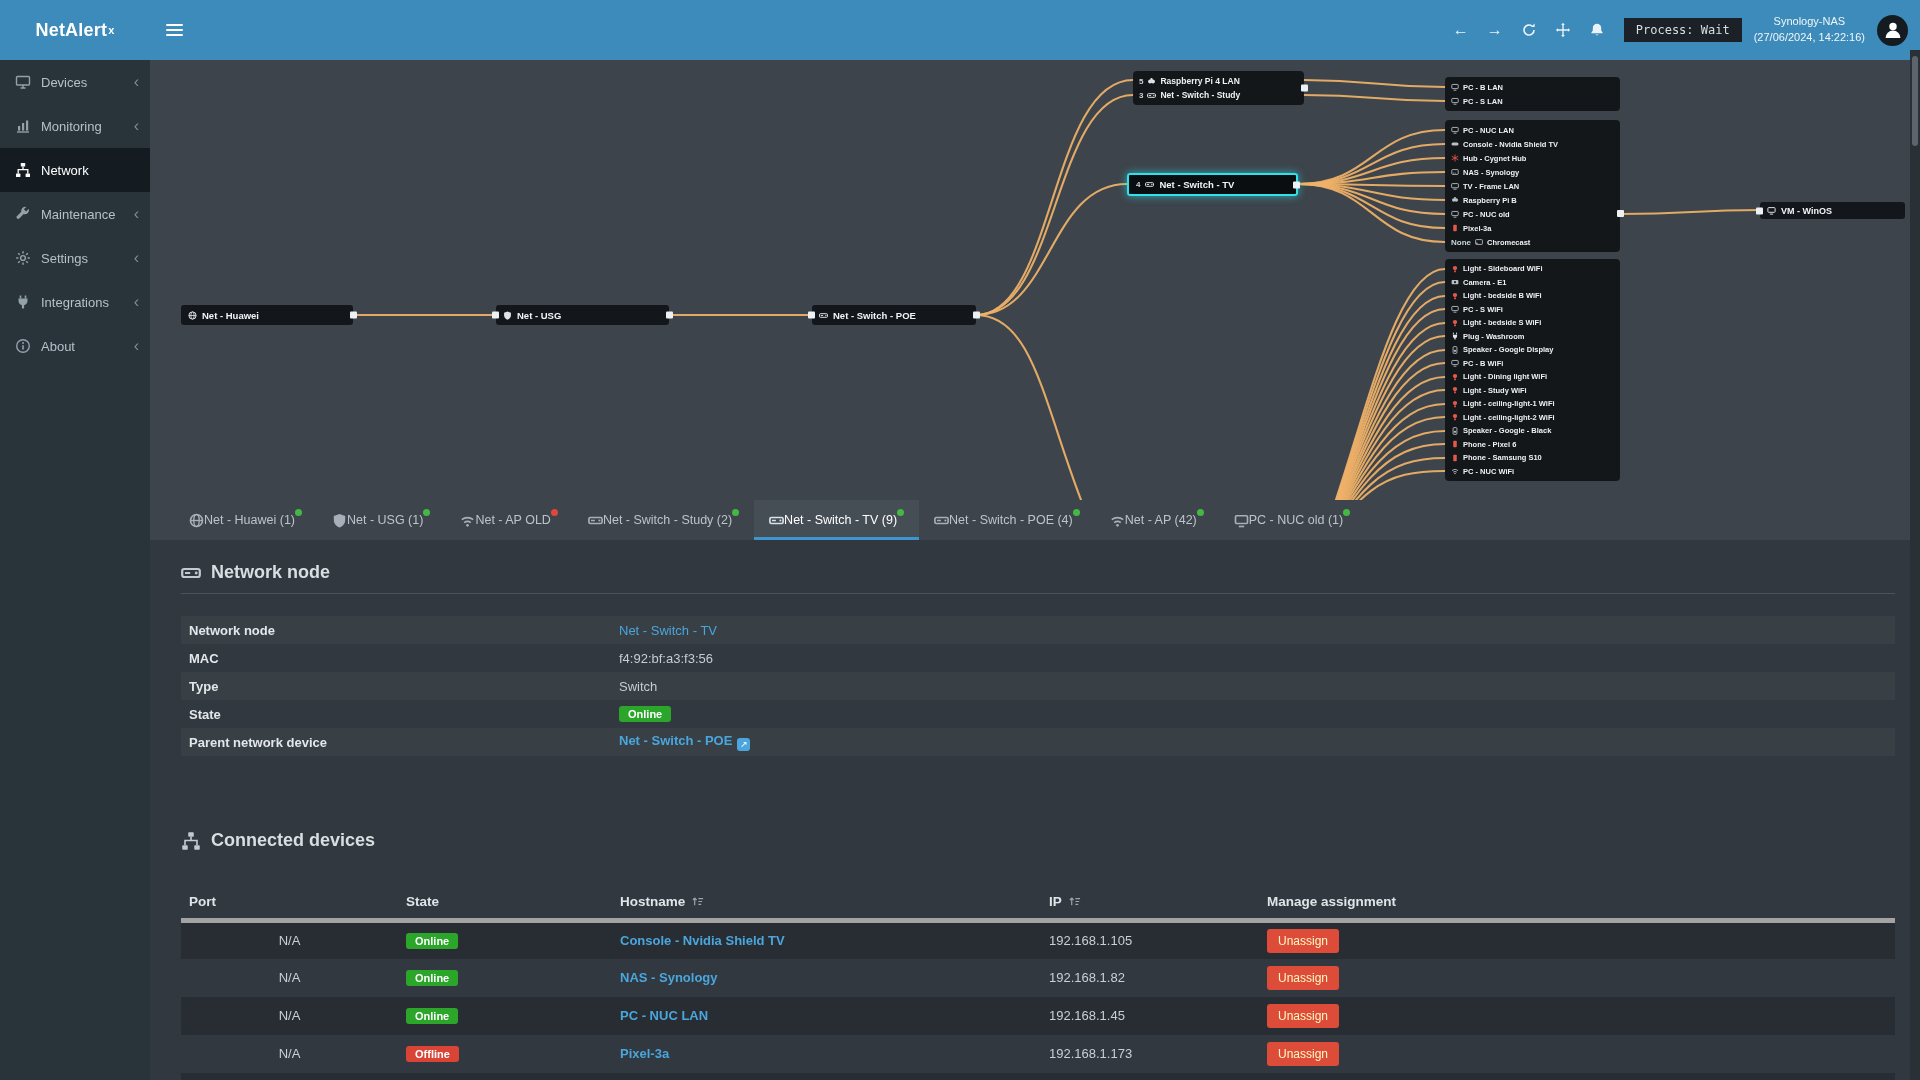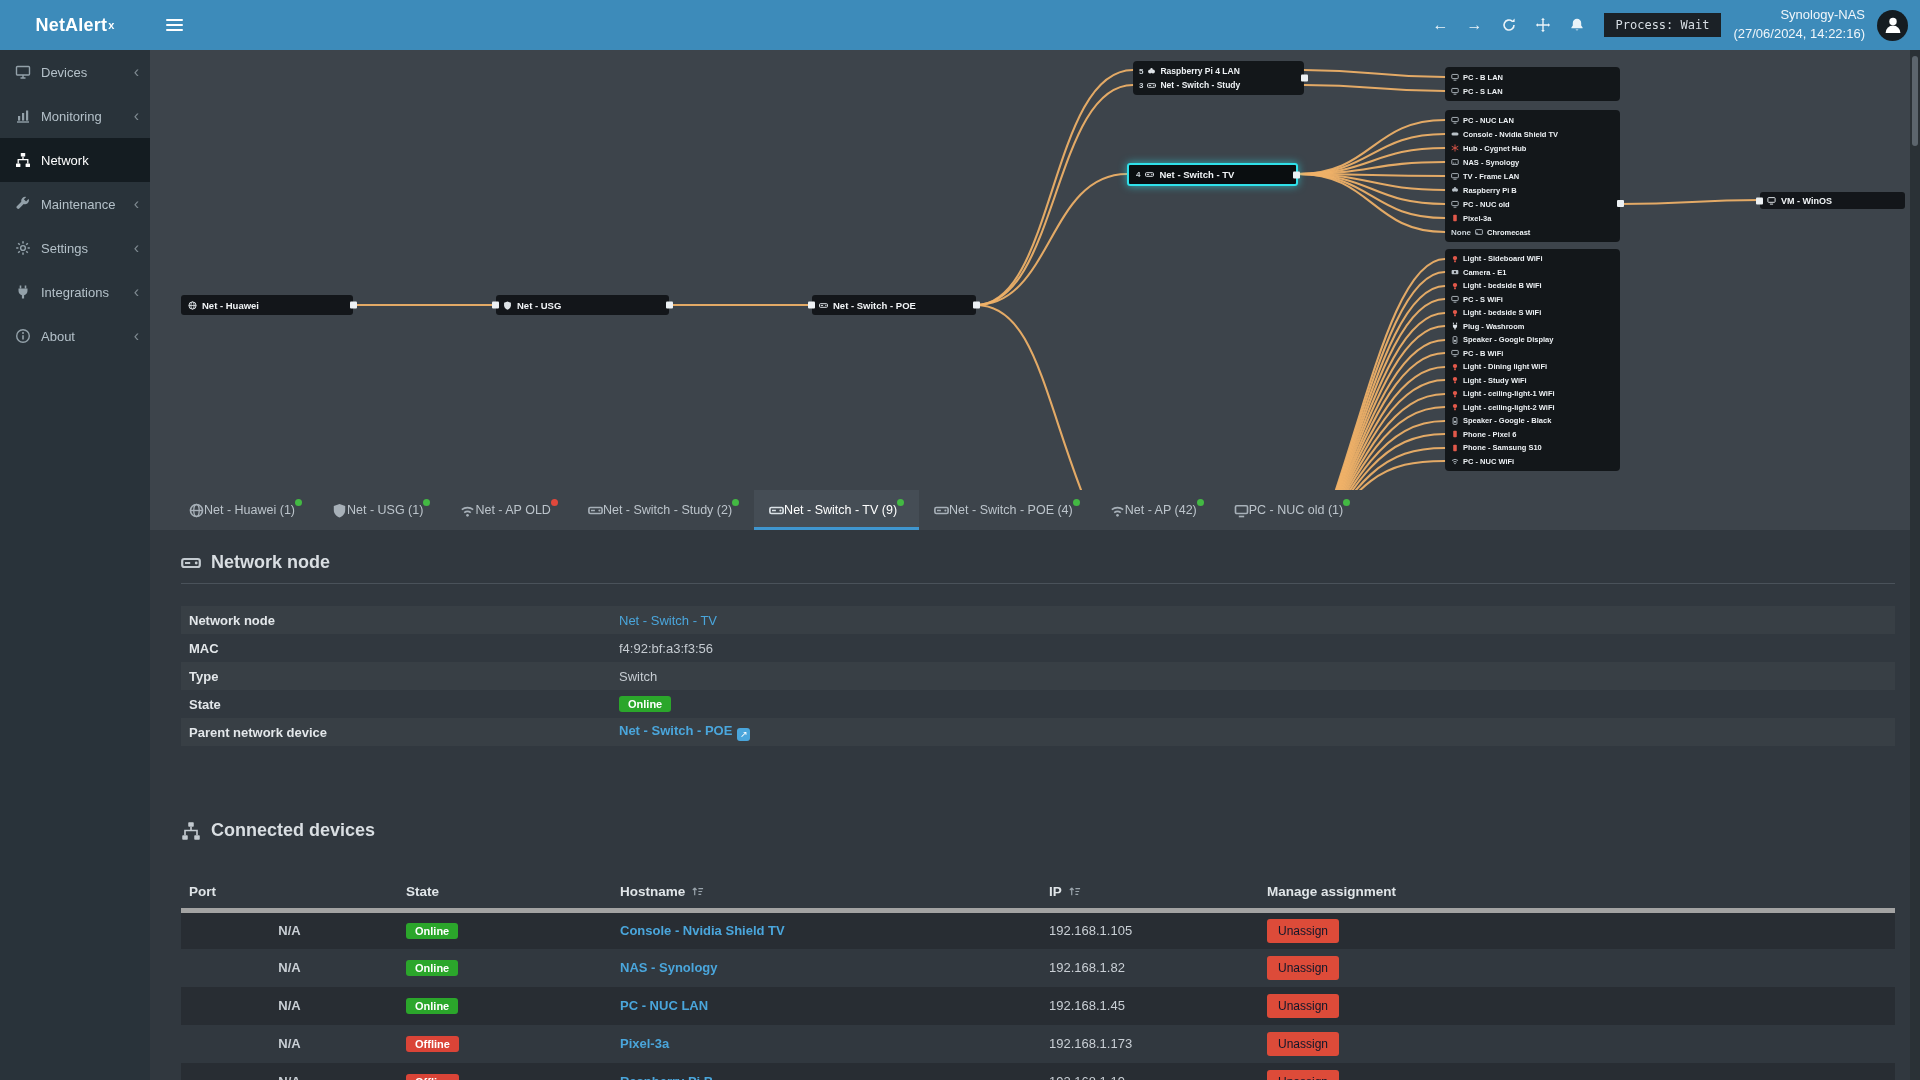--- a/index.html
+++ b/index.html
@@ -1,33 +1,33 @@
 <!DOCTYPE html>
 <html><head>
 <meta charset="utf-8">
 <style>
   * { margin:0; padding:0; box-sizing:border-box; }
   html,body { width:1920px; height:1080px; overflow:hidden; background:#31383f;
     font-family:"Liberation Sans","DejaVu Sans",sans-serif; }
 
   
-  .topbar { height:50px; background:#3d8bba; display:flex; align-items:center; position:relative; z-index:40; }
+  .topbar { height:60px; background:#3d8bba; display:flex; align-items:center; position:relative; z-index:40; }
   .logo { width:150px; height:50px; display:flex; align-items:center; justify-content:center;
           color:#fff; font-size:18px; font-weight:bold; letter-spacing:.2px; }
   .logo sup { font-size:11px; margin-left:1px; }
   .hamburger { width:48px; height:50px; background:none; border:none; cursor:pointer;
                display:flex; flex-direction:column; justify-content:center; align-items:center; gap:3px; }
   .hamburger i { width:17px; height:2px; background:#fff; border-radius:1px; }
   .spacer { flex:1; }
   .navbtn { width:34px; height:50px; background:none; border:none; color:#eaf3f8; font-size:16px;
             display:flex; align-items:center; justify-content:center; cursor:pointer; }
   .navbtn svg { width:16px; height:16px; }
   .proc { font-family:"DejaVu Sans Mono","Liberation Mono",monospace; font-size:12px; color:#d8dfe4;
           background:#1b2126; border-radius:0; padding:5px 12px; margin:0 12px 0 10px; white-space:nowrap; }
-  .hostinfo { text-align:right; color:#f0f6fa; font-size:13px; line-height:1.45; margin-right:12px; }
+  .hostinfo { text-align:center; color:#f0f6fa; font-size:11px; line-height:1.45; margin-right:12px; }
   .avatar { width:31px; height:31px; border-radius:50%; background:#151c21; margin-right:12px;
             display:flex; align-items:center; justify-content:center; overflow:hidden; flex:none; cursor:pointer; }
   .avatar svg { width:22px; height:22px; }
 
   
   .shell { display:flex; height:1030px; }
   aside { width:150px; background:#29333a; flex:none; }
   .side-item { height:44px; display:flex; align-items:center; gap:10px; padding-left:15px;
                color:#b4c1c9; font-size:13px; cursor:pointer; }
   .side-item svg { width:16px; height:16px; flex:none; color:#93a1a9; }
@@ -100,27 +100,27 @@
   .sect2 { margin-top:74px;text-align:center; }
   .dev-table { margin-top:34px; }
   .dev-table col.c1{width:217px;} .dev-table col.c2{width:214px;} .dev-table col.c3{width:429px;}
   .dev-table col.c4{width:218px;} .dev-table col.c5{width:auto;}
   .dev-table th { text-align:left; font-size:13.5px; color:#e0e5e8; padding:9px 8px;
                   border-bottom:5px solid #a3a3a3; }
   .dev-table th svg { width:13px; height:13px; color:#9aa4ac; vertical-align:-2px; margin-left:6px; }
   .dev-table tbody tr { height:38px; }
   .dev-table tbody tr:nth-child(odd) { background:rgba(0,0,0,.18); }
   .dev-table td { padding:0 8px; font-size:13px; vertical-align:middle; }
-  td.c-port { text-align:center; color:#c9cfd5;font-weight:bold; }
+  td.c-port { text-align:center; color:#c9cfd5; }
   td.c-ip { color:#c9cfd5; }
   .hostlink { color:#4aa6dc; font-weight:bold; text-decoration:none; cursor:pointer; }
   .badge { display:inline-block; padding:2px 9px; border-radius:3px; font-size:11px; font-weight:bold;
            color:#fff; background:#2ba62b; }
   .badge[data-state="Offline"] { background:#da4437; }
-  .btn-unassign { background:#dd4b39; color:#0f172a; border:none; border-radius:3px; padding:5px 11px;
+  .btn-unassign { background:#dd4b39; color:#fef9c3; border:none; border-radius:3px; padding:5px 11px;
                   font-size:12px; font-family:inherit; cursor:pointer; }
 
   
   .vscroll { position:fixed; right:0; top:50px; bottom:0; width:10px; background:#2a3136; z-index:60; }
   .vscroll .thumb { position:absolute; top:6px; left:2px; width:6px; height:90px; background:#5c656d;
                     border-radius:3px; }
 </style>
 </head>
 <body>
 

